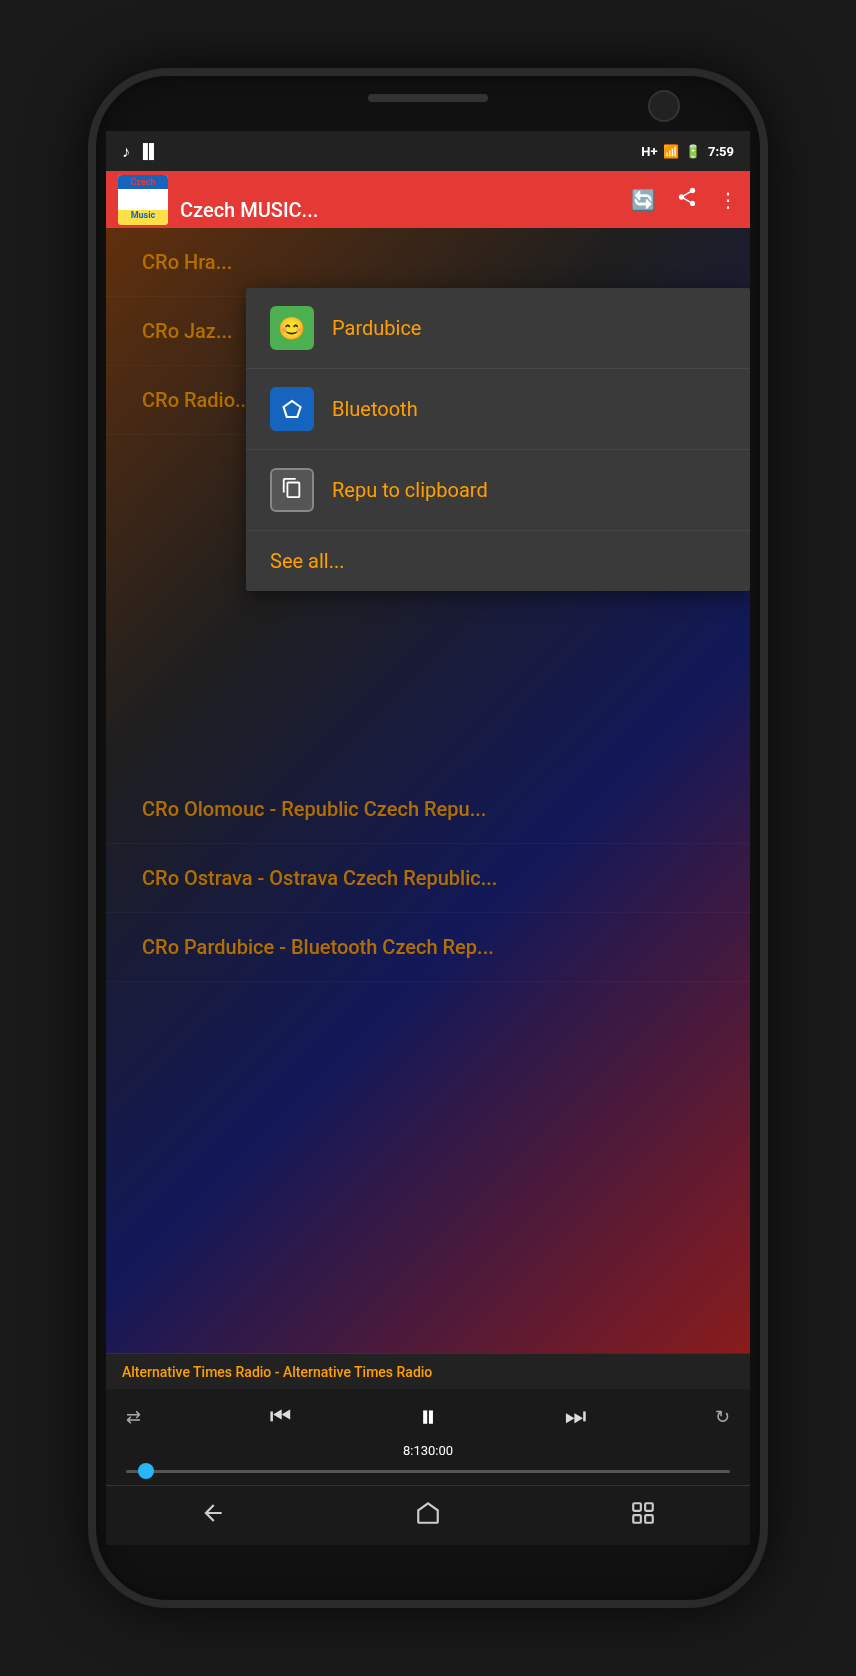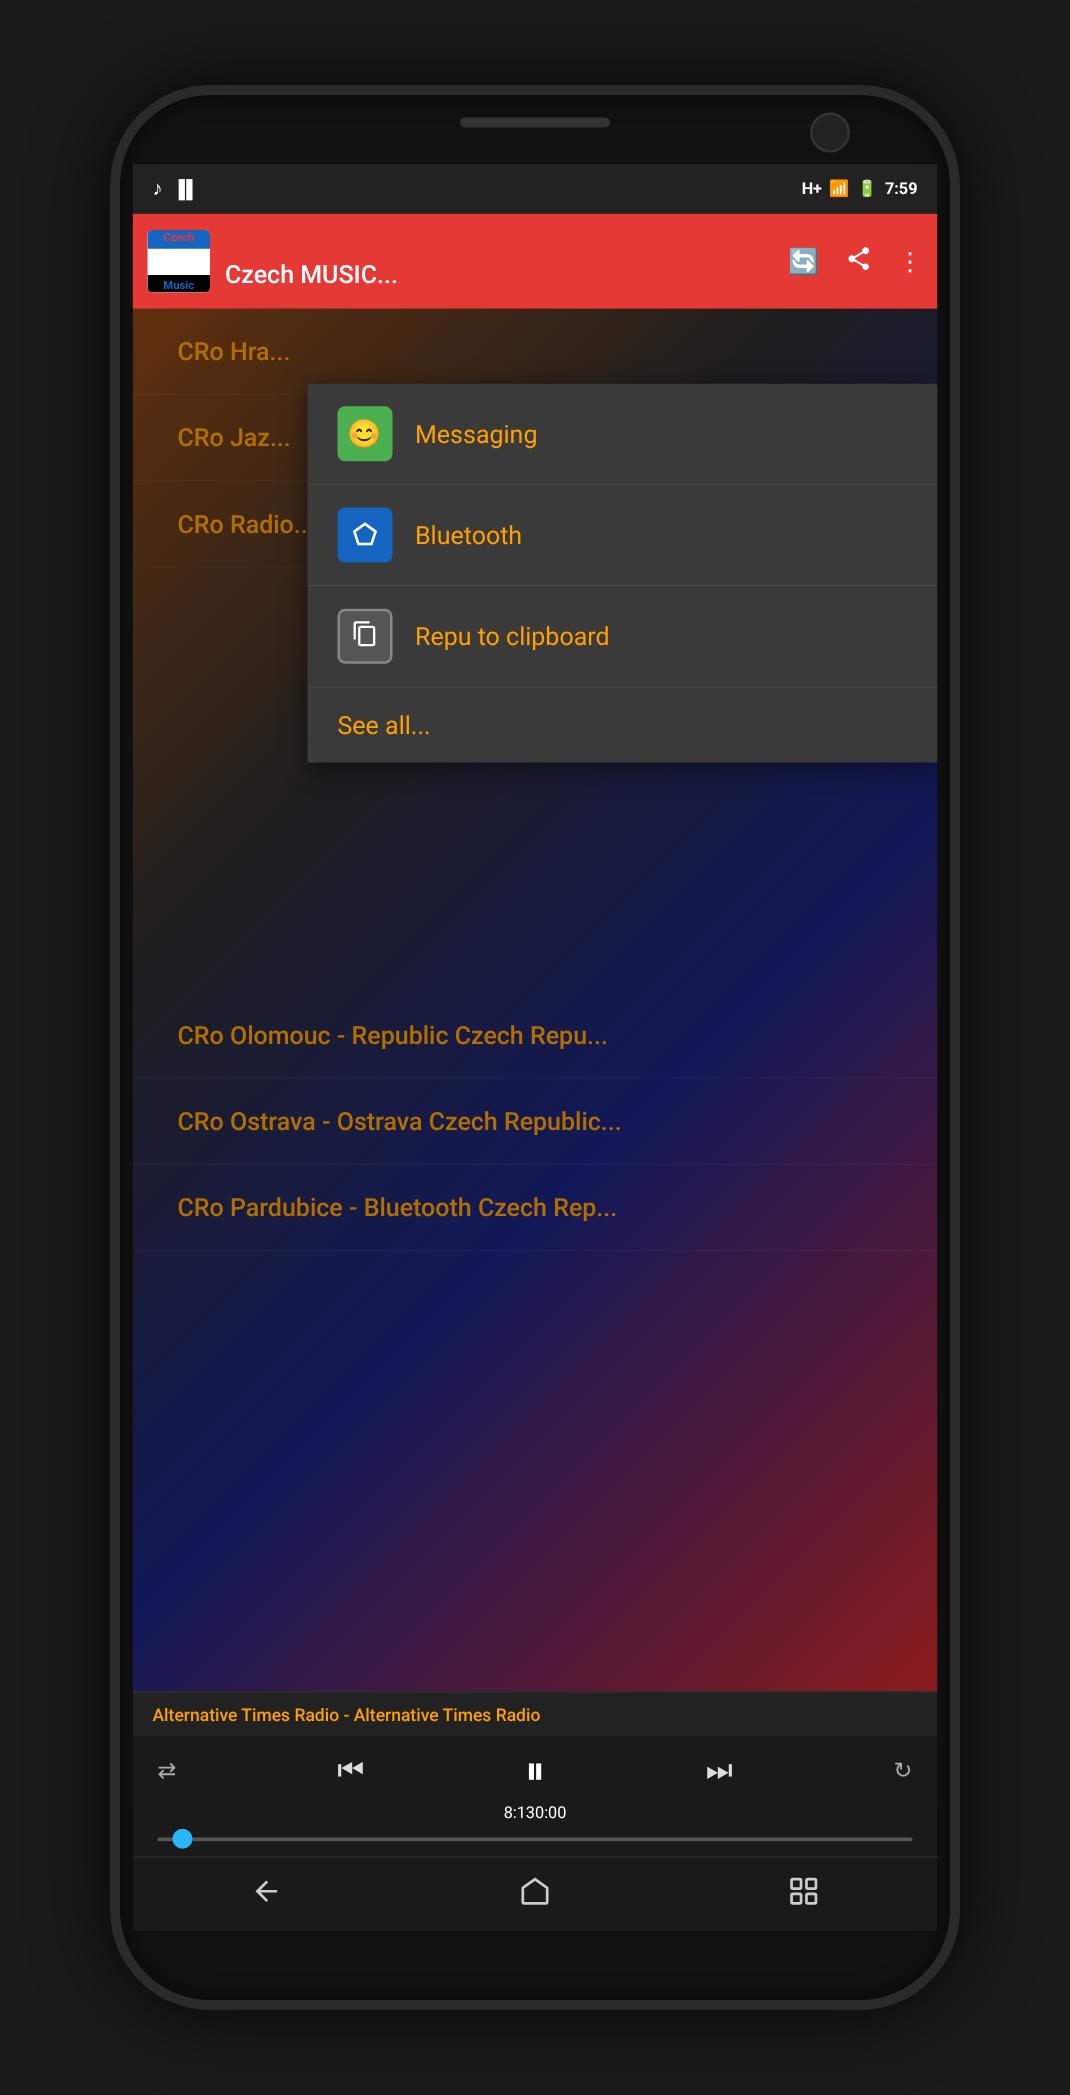--- a/index.html
+++ b/index.html
@@ -107,21 +107,21 @@
 
     .signal-bars {
       color: #fff;
       font-size: 14px;
       letter-spacing: 1px;
     }
 
     
     .app-bar {
       background: #e53935;
-      height: 76px;
+      height: 57px;
       display: flex;
       align-items: center;
       padding: 0 12px;
       flex-shrink: 0;
       z-index: 10;
     }
 
     .app-logo {
       width: 50px;
       height: 50px;
@@ -139,25 +139,25 @@
     .logo-top {
       background: #1565c0;
       width: 100%;
       height: 50%;
       display: flex;
       align-items: center;
       justify-content: center;
     }
 
     .logo-bottom {
-      background: #000000;
+      background: #fde047;
       width: 100%;
       height: 50%;
       display: flex;
-      align-items: flex-end;
+      align-items: flex-start;
       justify-content: center;
       margin-top: 21px;
     }
 
     .logo-text {
       font-size: 9px;
       font-weight: bold;
       color: #e53935;
     }
 
@@ -463,21 +463,21 @@
         </div>
 
         <div class="overlay-dim"></div>
 
         <div class="context-menu">
 
           <div class="menu-item">
             <div class="menu-icon-wrap menu-icon-messaging">
               <span class="messaging-face">😊</span>
             </div>
-            <span class="menu-item-label">Messaging</span>
+            <span class="menu-item-label">Pardubice</span>
           </div>
 
           <div class="menu-item">
             <div class="menu-icon-wrap menu-icon-bluetooth">
               <span class="bluetooth-symbol">⬠</span>
             </div>
             <span class="menu-item-label">Bluetooth</span>
           </div>
 
           <div class="menu-item">

